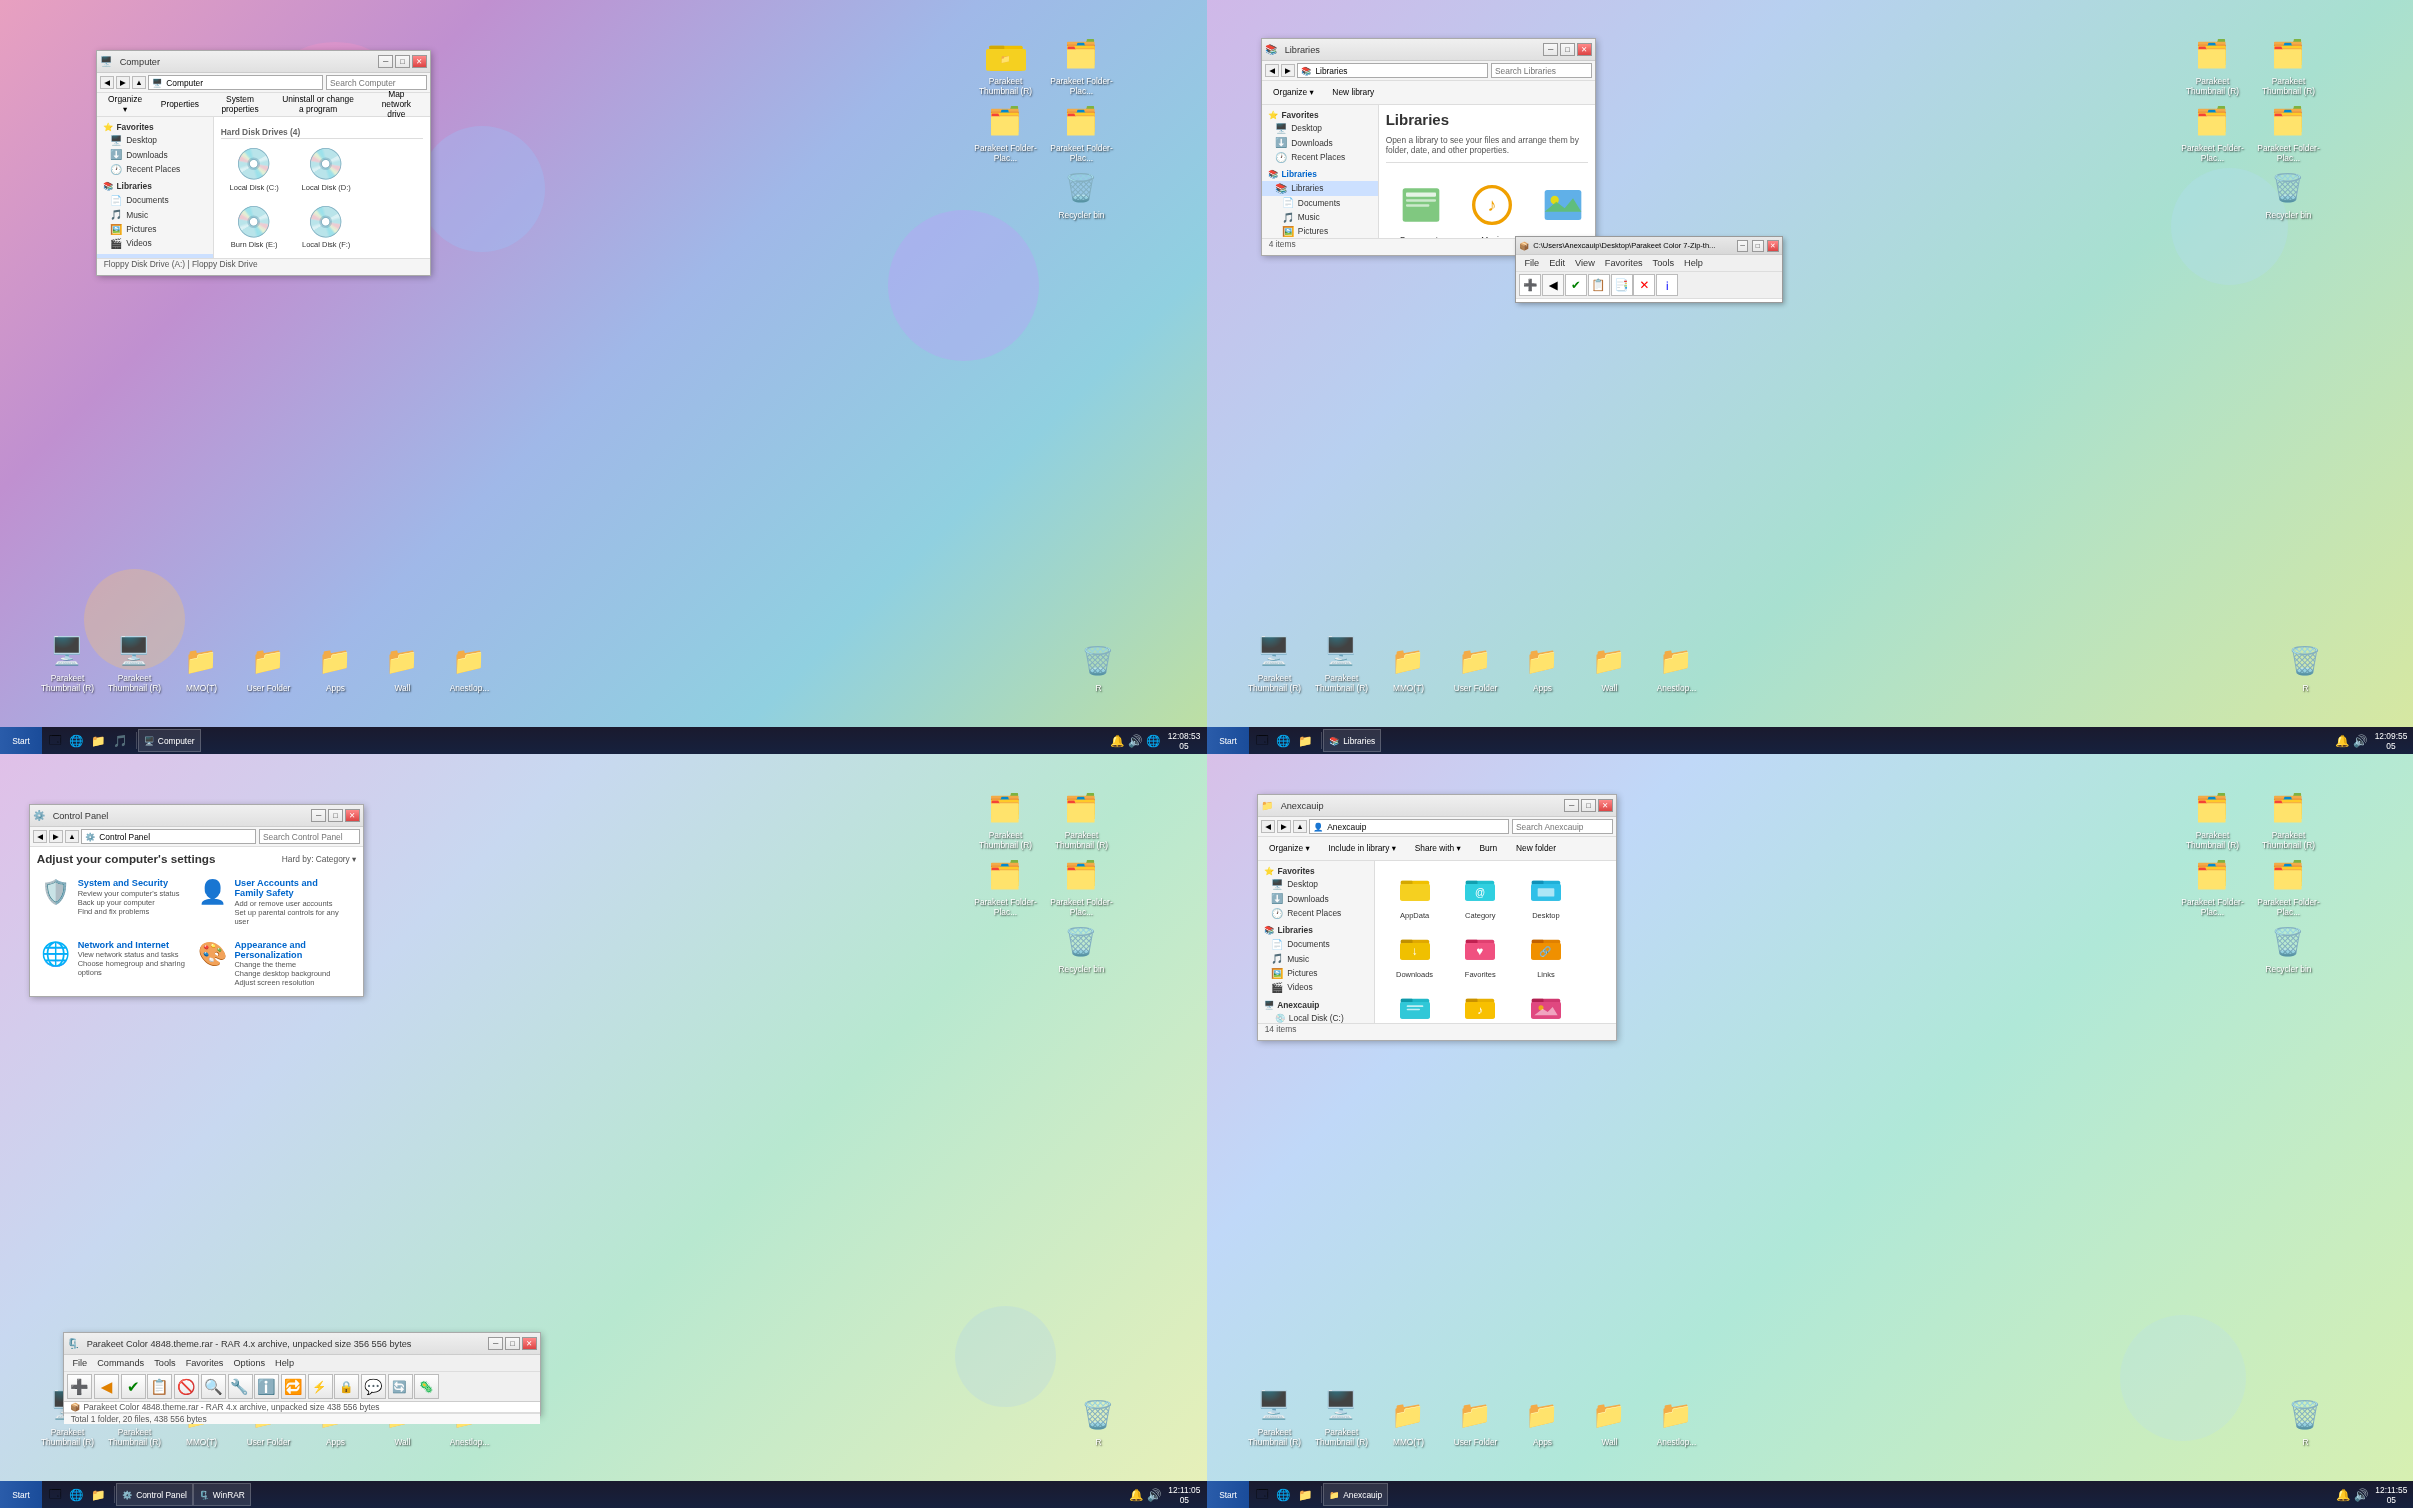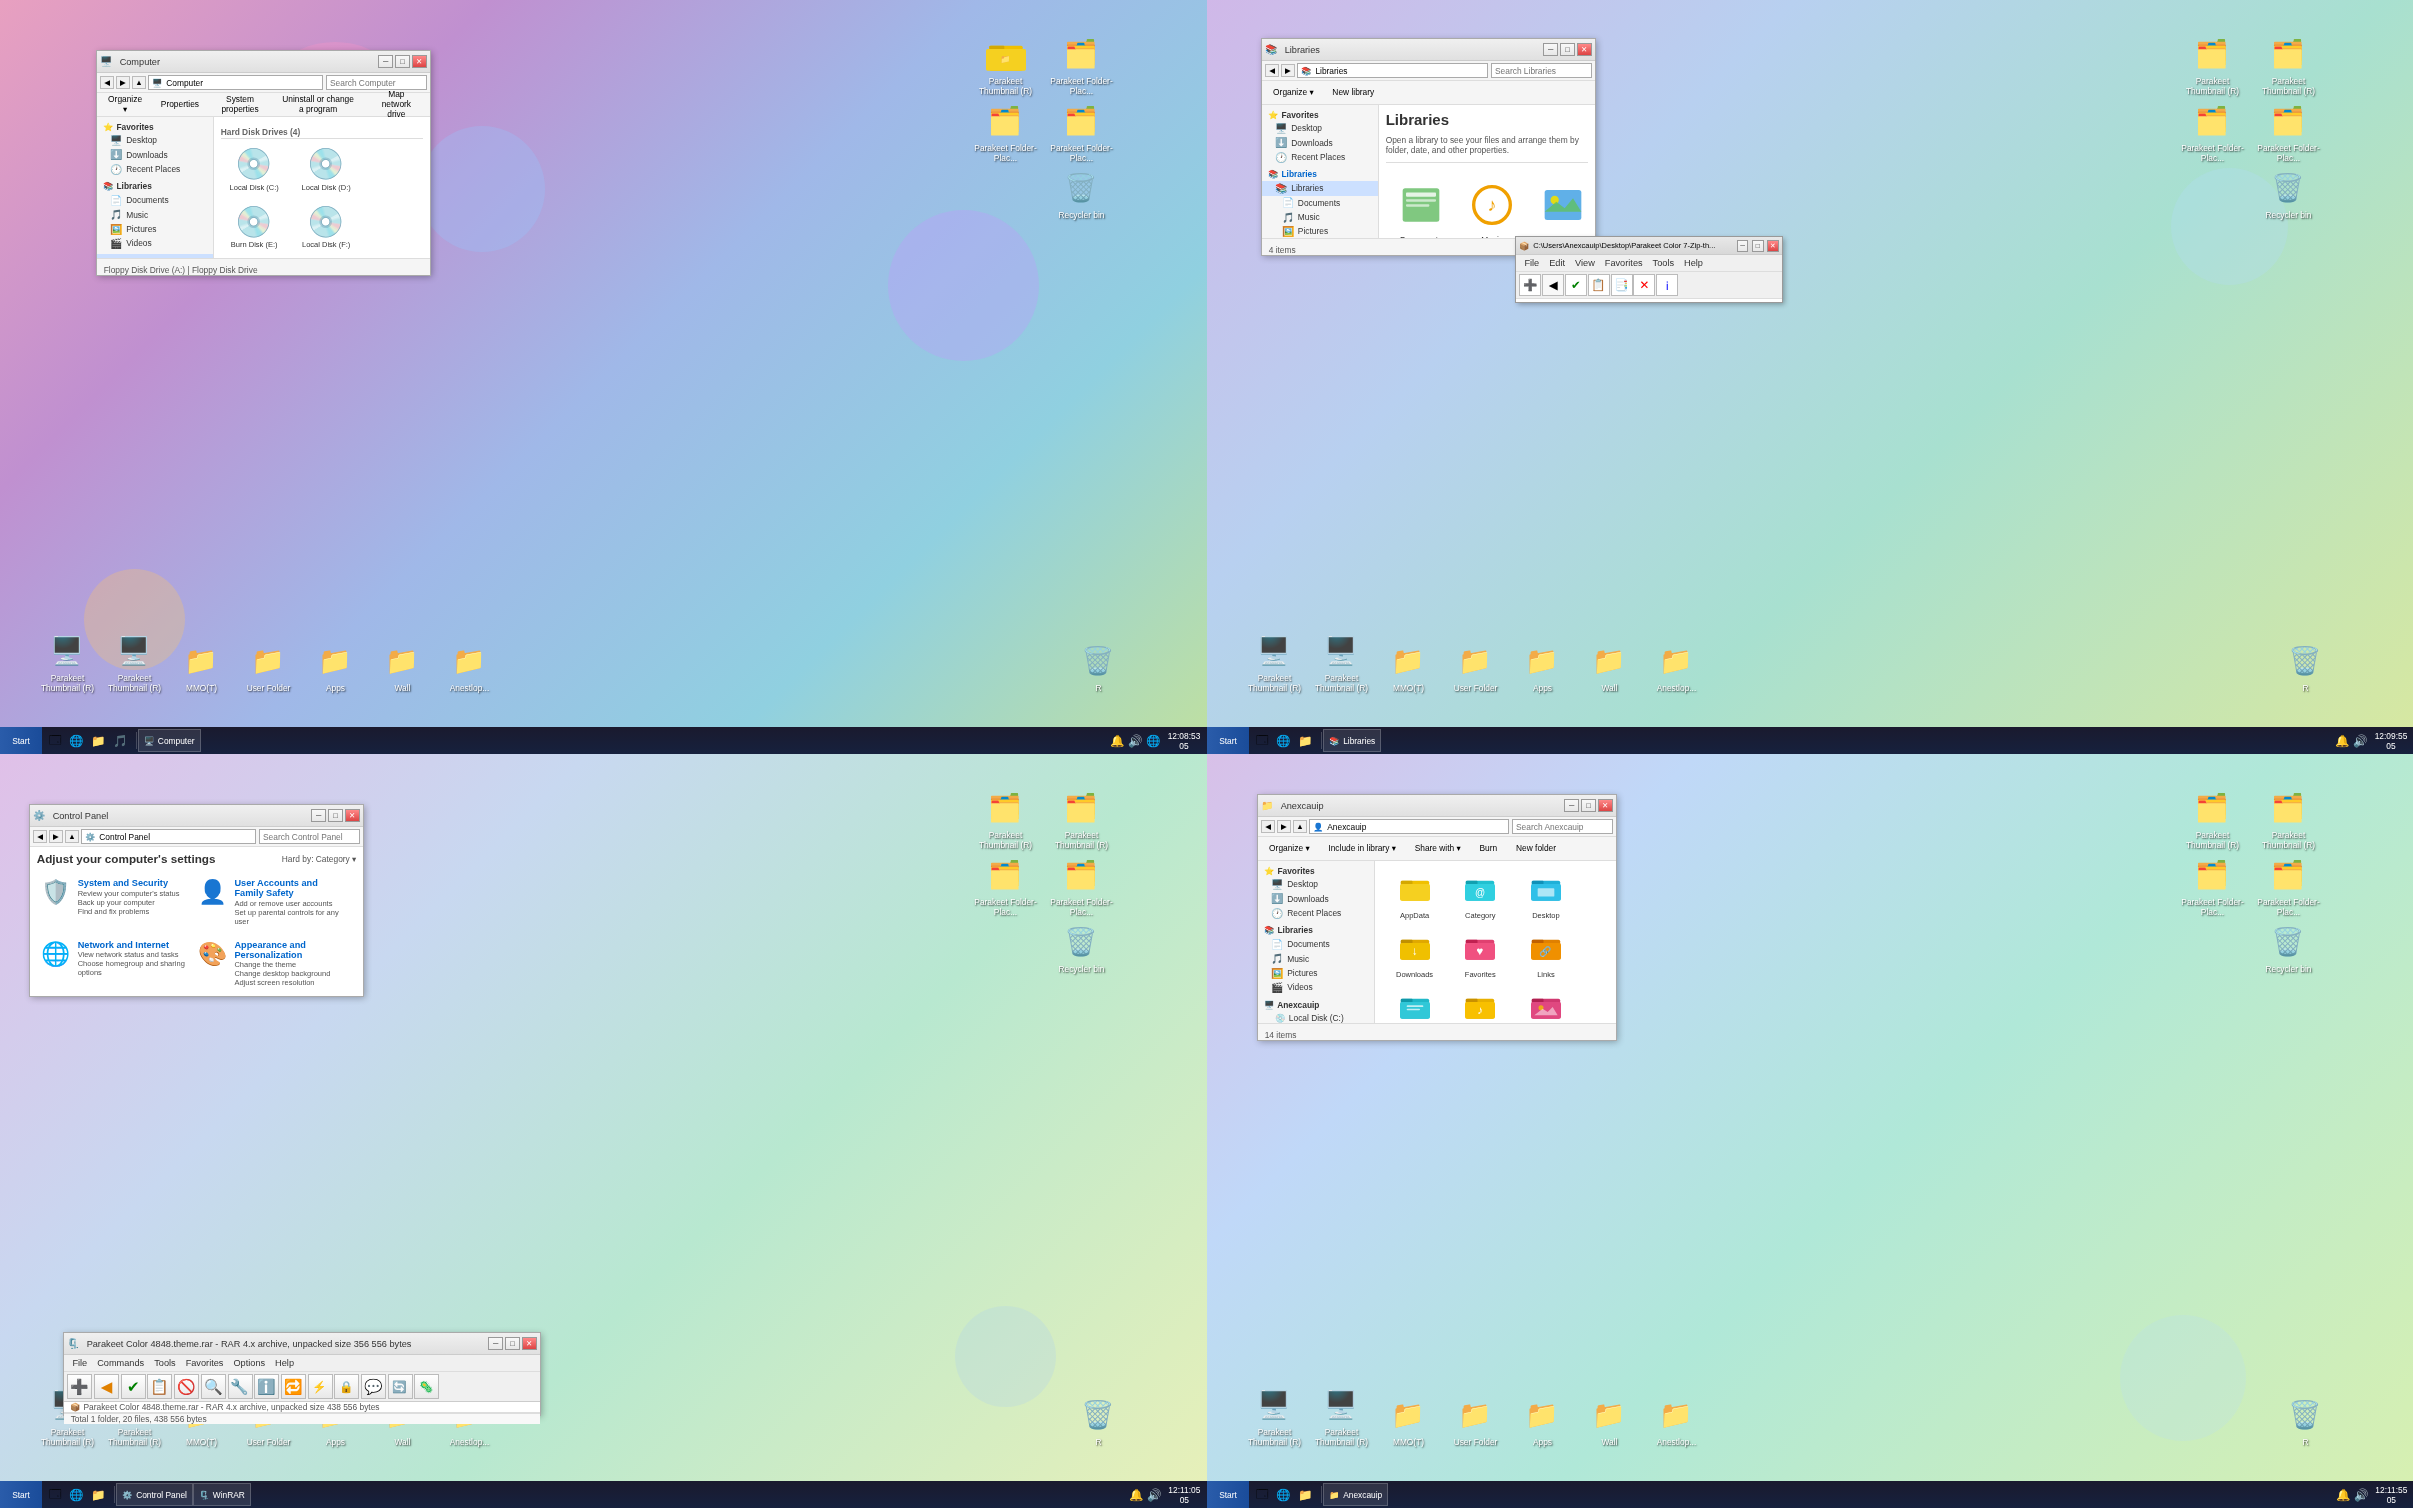--- a/index.html
+++ b/index.html
@@ -284,21 +284,21 @@
       margin-bottom: 3.4px;
       width: 100%;
     }
 
     
     .status-bar {
       height: 17px;
       background: #f5f5f5;
       border-top: 0.8px solid #ddd;
       display: flex;
-      align-items: flex-end;
+      align-items: flex-start;
       padding: 0 6.7px;
       font-size: 8.4px;
       color: #555;
       flex-shrink: 0;
     }
 
     
     .libraries-grid {
       display: flex;
       gap: 17px;

